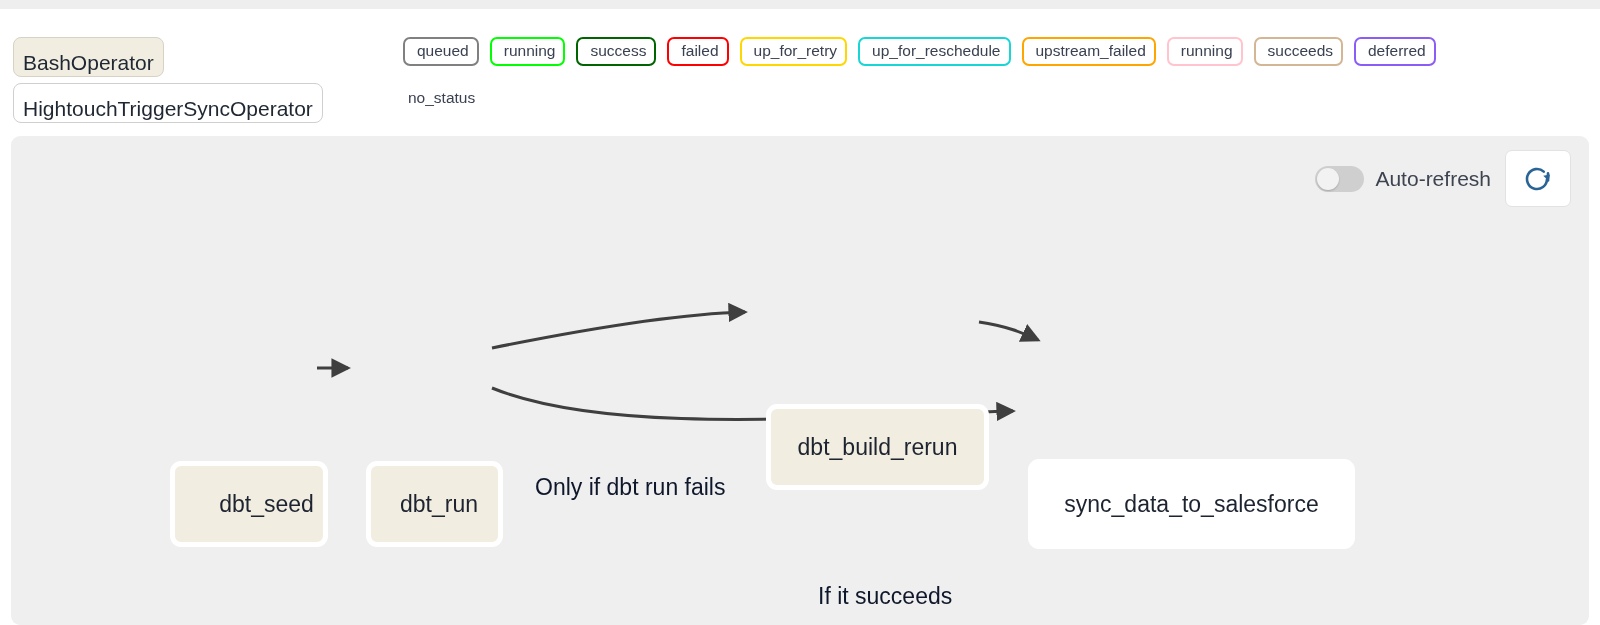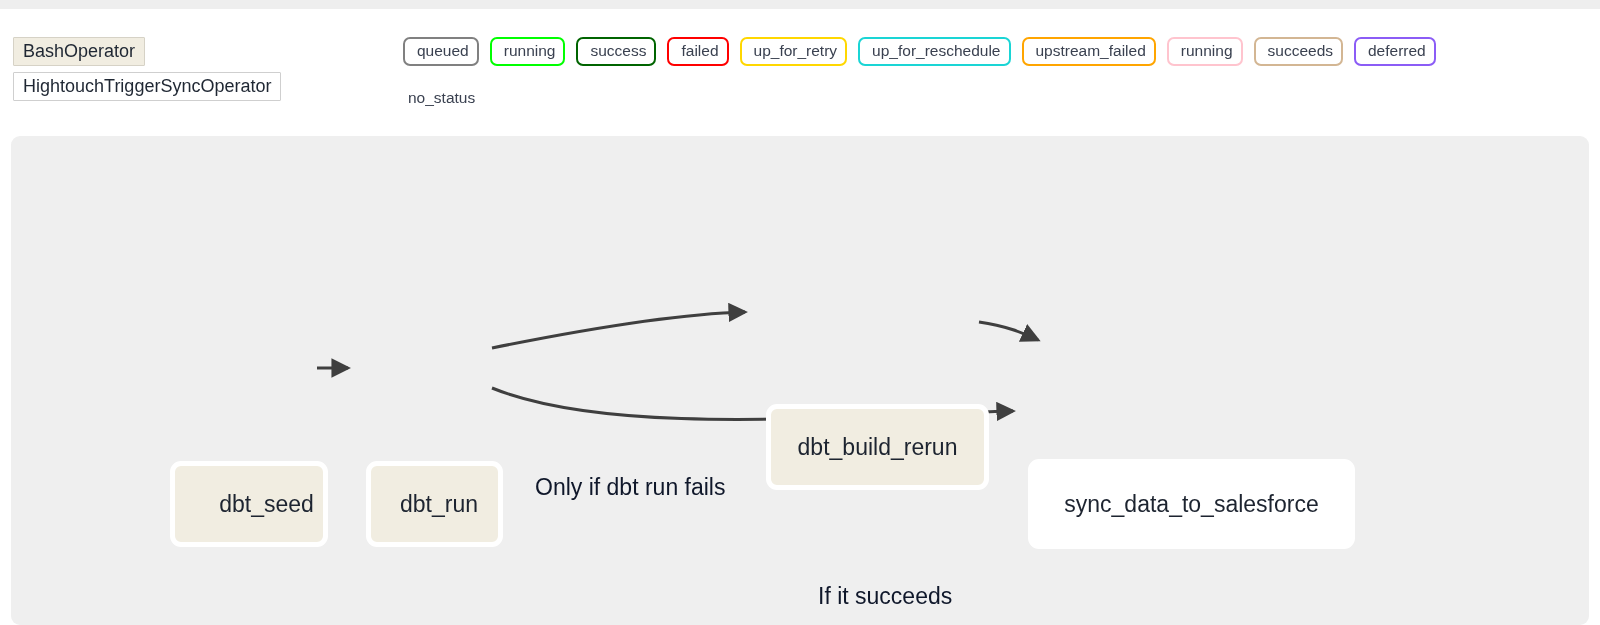--- a/index.html
+++ b/index.html
@@ -28,23 +28,23 @@
   }
 
   
   .operator-legend {
     position: absolute; left: 13px; top: 28px;
     display: flex; flex-direction: column; gap: 6px;
     align-items: flex-start;
   }
   .op-chip {
     border: 1px solid #cfcfcf;
-    border-radius: 1px;
-    padding: 5px 9px 5px 9px;
-    font-size: 18px;
+    border-radius: 8px;
+    padding: 16px 9px 5px 9px;
+    font-size: 21px;
     line-height: 17px;
     color: #1f2733;
     white-space: nowrap;
     background: #ffffff;
   }
 
   
   .status-legend {
     position: absolute; left: 403px; top: 28px;
     display: flex; flex-wrap: wrap; align-items: flex-start;
@@ -197,20 +197,35 @@
       </div>
       <div class="status-row2"></div>
       <div class="status-chip no-border">
         <span>no_status</span>
       </div>
     </div>
   </div>
 
   <div class="graph-canvas">
 
+    <div class="graph-toolbar">
+      <div class="toggle-wrap">
+        <div class="toggle">
+          <div class="knob"></div>
+        </div>
+        <div class="toggle-label">Auto-refresh</div>
+      </div>
+      <div class="refresh-btn">
+        <svg width="30" height="30" viewBox="0 0 24 24">
+          <path d="M20 7.5 V13.2" stroke="#2a6496" stroke-width="2.1" fill="none" stroke-linecap="round"></path>
+          <path d="M19.2 12.2 A8 8 0 1 1 16.6 6.1" stroke="#2a6496" stroke-width="2.1" fill="none" stroke-linecap="round"></path>
+          <path d="M20.6 13.6 L16.2 9.4 L21.6 8.3 Z" fill="#2a6496"></path>
+        </svg>
+      </div>
+    </div>
 
     <svg class="edges">
       <defs>
         <marker id="arrow" viewBox="0 0 10 10" refX="8.5" refY="5" markerWidth="6.5" markerHeight="6.5" orient="auto-start-reverse">
           <path d="M 0 0 L 10 5 L 0 10 z" fill="#3f3f3f"></path>
         </marker>
       </defs>
 
       <path d="M 306 232 L 337 232" stroke="#3f3f3f" stroke-width="3" fill="none" marker-end="url(#arrow)"></path>
 

